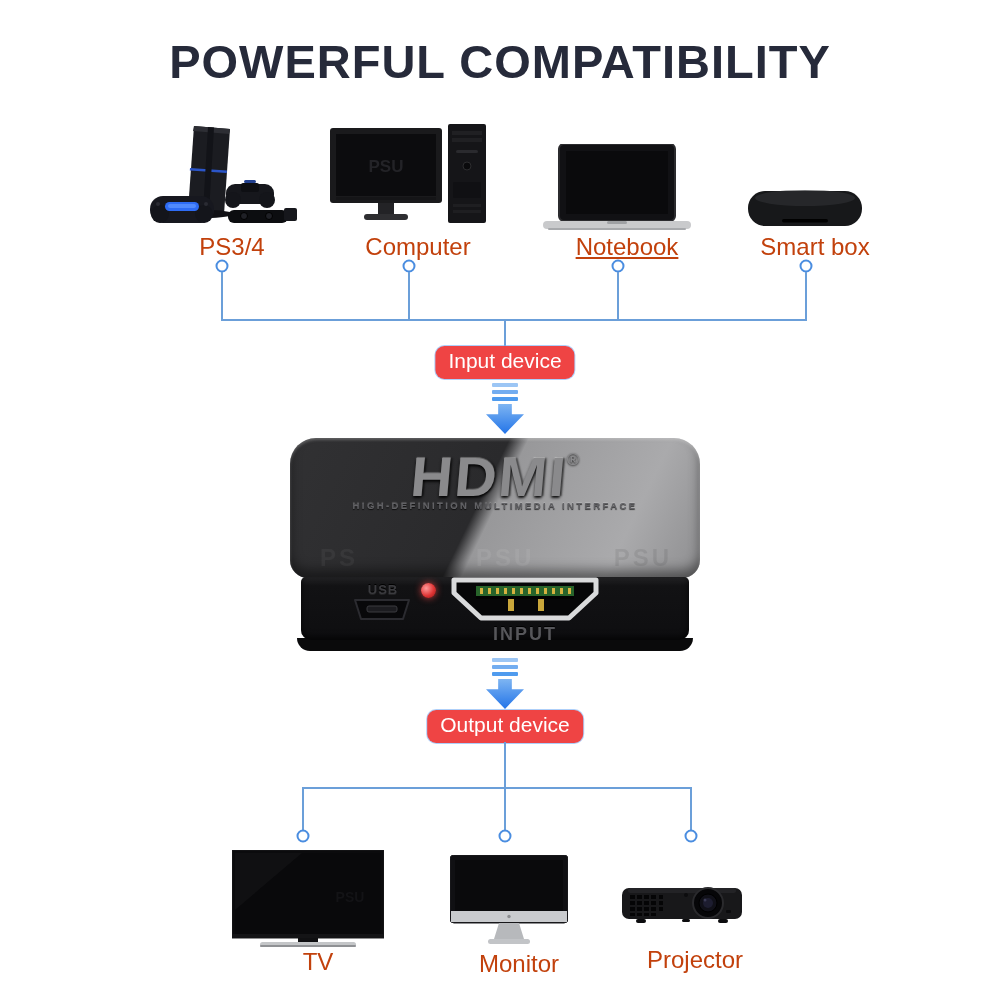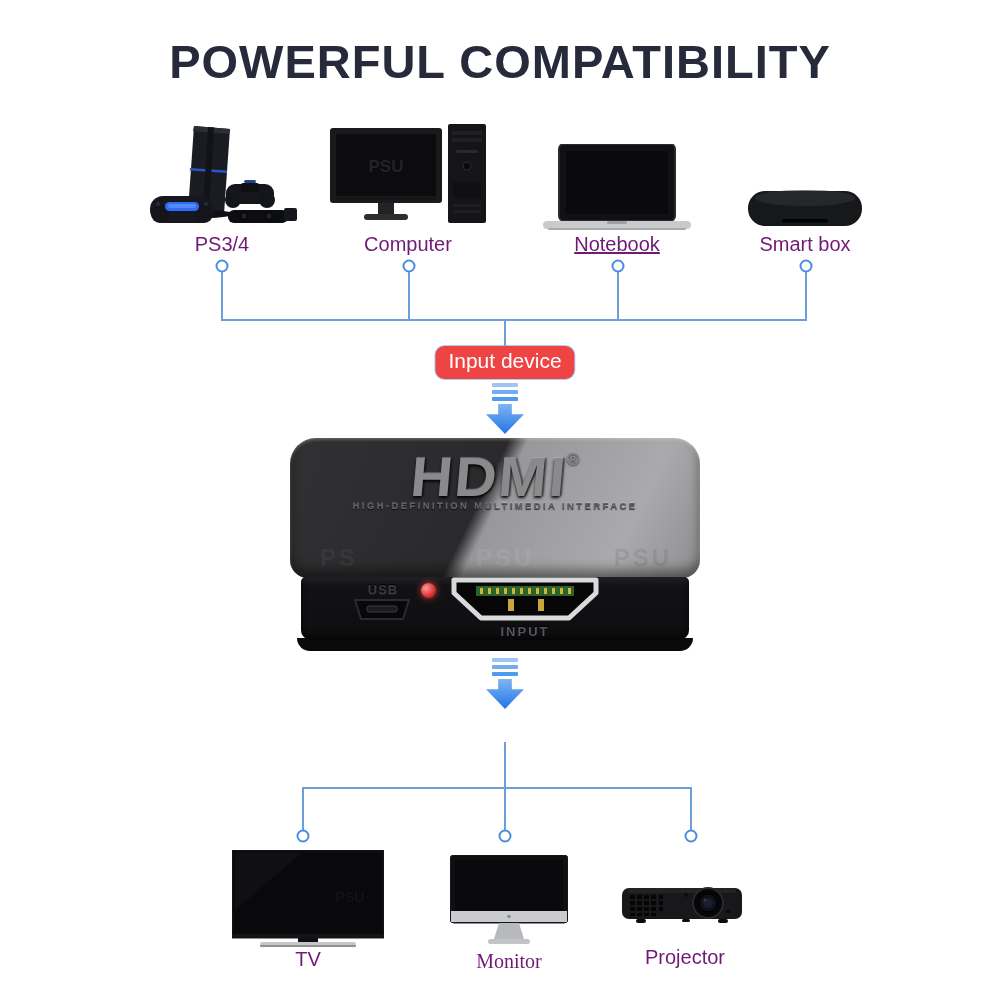--- a/index.html
+++ b/index.html
@@ -3,21 +3,21 @@
 <meta charset="utf-8">
 <style>
   html,body{margin:0;padding:0;background:#fff;}
   #canvas{position:relative;width:1000px;height:1000px;background:#fff;overflow:hidden;
           font-family:"Liberation Sans",sans-serif;}
 
   .title{position:absolute;top:34px;left:0;right:0;text-align:center;
          font-size:47px;font-weight:bold;color:#262a3a;letter-spacing:1px;}
 
   .icon-wrap{position:absolute;}
-  .dev-label{position:absolute;transform:translateX(-50%);font-size:20px;color:#701a75;white-space:nowrap;}
+  .dev-label{position:absolute;transform:translateX(-50%);font-size:24px;color:#c2410c;white-space:nowrap;margin-left:10px;}
 
   .line{position:absolute;background:#6b9fd9;}
   .node{position:absolute;width:9px;height:9px;border:2px solid #4a8de0;background:#fff;
         border-radius:50%;transform:translate(-50%,-50%);}
 
   .pill{position:absolute;transform:translateX(-50%);background:#ef4444;color:#fff;
         font-size:21px;padding:3px 13px 6px;border-radius:9px;white-space:nowrap;
         box-shadow:0 0 0 1px rgba(120,175,245,.6);text-align:center;}
 
   .arrow{position:absolute;transform:translateX(-50%);display:flex;flex-direction:column;align-items:center;}
@@ -52,21 +52,21 @@
         border-radius:5px 5px 10px 10px;box-shadow:inset 0 -3px 6px rgba(0,0,0,.7);}
   .base-lip{position:absolute;left:7px;top:200px;width:396px;height:13px;background:#0a0a0b;
         border-radius:0 0 18px 18px;}
   .usb-label{position:absolute;left:93px;top:144px;transform:translateX(-50%);
         font-size:13px;font-weight:bold;letter-spacing:1px;color:#3b3b3f;
         text-shadow:0 -1px 0 #000,0 1px 0 rgba(255,255,255,.08);}
   .led{position:absolute;left:131px;top:145px;width:15px;height:15px;border-radius:50%;
         background:radial-gradient(circle at 35% 35%,#ff9a9a,#e03535 55%,#8f1515);
         box-shadow:0 0 7px rgba(235,70,70,.85);}
   .input-label{position:absolute;left:235px;top:186px;transform:translateX(-50%);
-        font-size:13px;font-weight:bold;letter-spacing:2px;color:#56565a;
+        font-size:18px;font-weight:bold;letter-spacing:2px;color:#56565a;
         text-shadow:0 -1px 0 #000;}
   .svg-abs{position:absolute;}
 </style>
 </head>
 <body>
 
 <div id="canvas">
 
   <div class="title">POWERFUL COMPATIBILITY</div>
 
@@ -203,20 +203,21 @@
     <div class="input-label">INPUT</div>
   </div>
 
   <div class="arrow" style="left:505px;top:658px;">
     <i class="bar b1"></i>
       <i class="bar b2"></i>
       <i class="bar b3"></i>
       <span class="head"></span>
   </div>
 
+  <div class="pill" style="left:505px;top:710px;">Output device</div>
 
   <div class="line" style="left:504px;top:742px;width:1.5px;height:45px;"></div>
   <div class="line" style="left:302px;top:787px;width:389px;height:1.5px;"></div>
   <div class="line" style="left:302px;top:787px;width:1.5px;height:43px;"></div>
   <div class="line" style="left:504px;top:787px;width:1.5px;height:43px;"></div>
   <div class="line" style="left:690px;top:787px;width:1.5px;height:43px;"></div>
 
   <div class="node" style="left:303px;top:836px;"></div>
   <div class="node" style="left:505px;top:836px;"></div>
   <div class="node" style="left:691px;top:836px;"></div>
@@ -276,16 +277,16 @@
       <circle cx="83" cy="18" r="1.5" fill="#3b3b55"></circle>
       <circle cx="64" cy="13" r="2" fill="#0c0c0e"></circle>
       <rect x="104" y="28" width="5" height="3" rx="1" fill="#0a0a0c"></rect>
       <rect x="14" y="37" width="10" height="4" rx="2" fill="#0c0c0e"></rect>
       <rect x="60" y="37" width="8" height="3" rx="1.5" fill="#0c0c0e"></rect>
       <rect x="96" y="37" width="10" height="4" rx="2" fill="#0c0c0e"></rect>
     </svg>
   </div>
 
   <div class="dev-label" style="left:308px;top:948px;">TV</div>
-  <div class="dev-label" style="left:509px;top:950px;font-family:Liberation Serif, serif;">Monitor</div>
+  <div class="dev-label" style="left:509px;top:950px;">Monitor</div>
   <div class="dev-label" style="left:685px;top:946px;">Projector</div>
 
 </div>
 
 </body></html>

